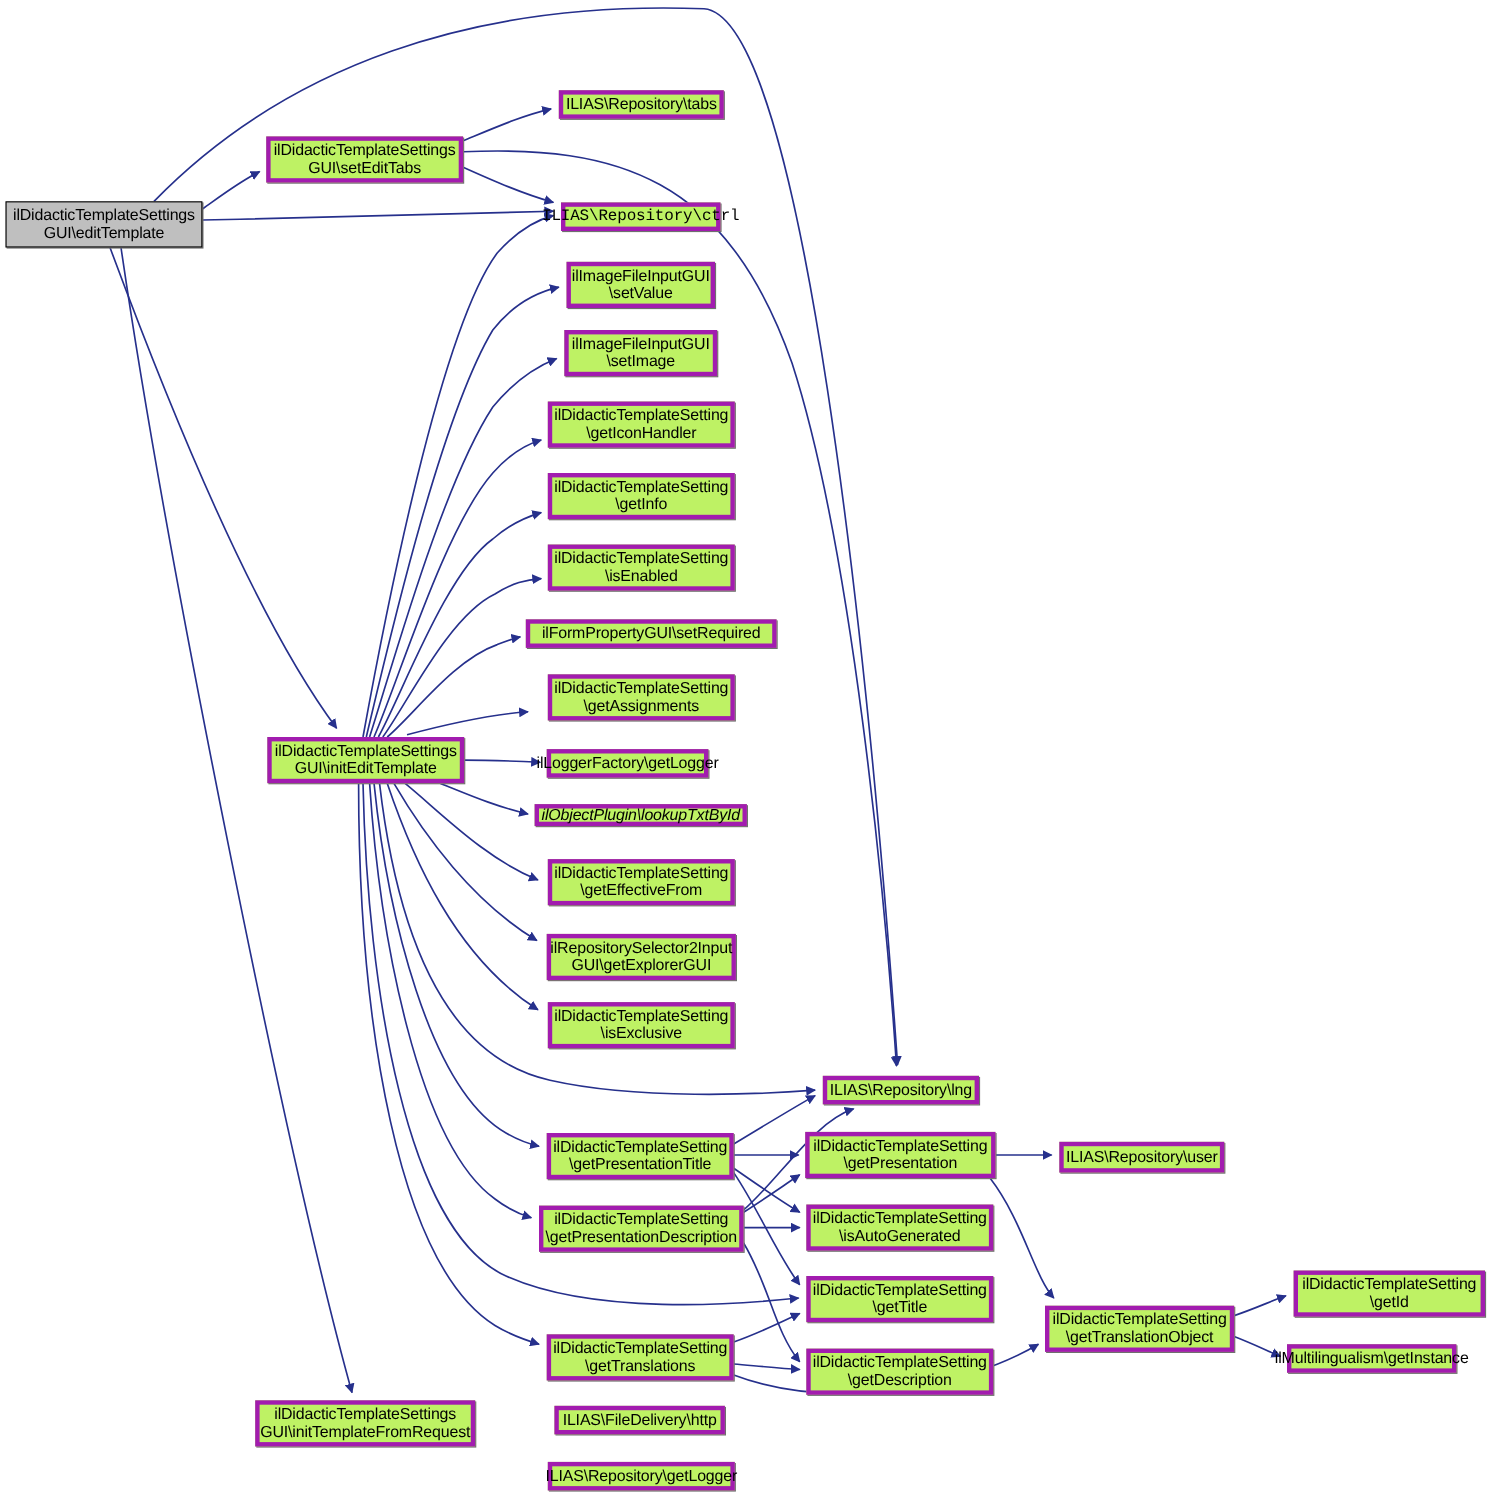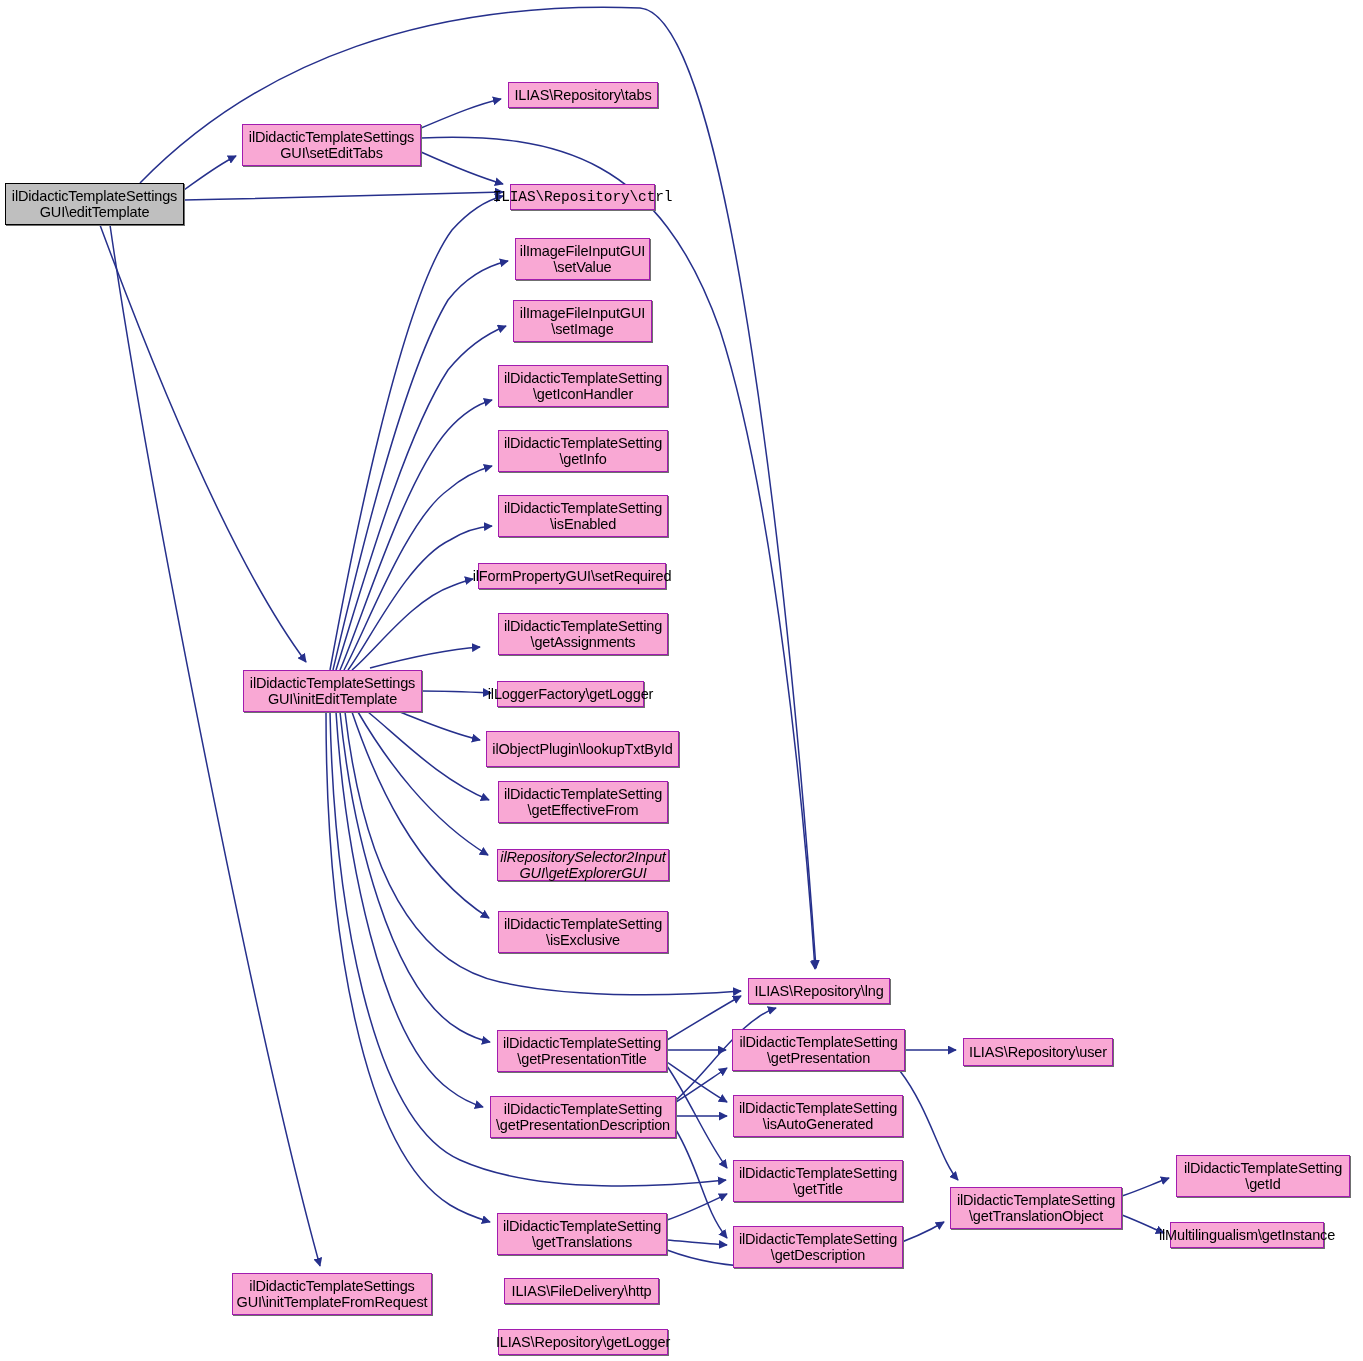--- a/index.html
+++ b/index.html
@@ -14,22 +14,22 @@
   }
   #edges{
     position:absolute;
     left:0; top:0;
     width:1363px; height:1361px;
     pointer-events:none;
   }
   .node{
     position:absolute;
     box-sizing:border-box;
-    border:1px solid #a21caf;
-    background:#f9a8d4;
+    border:4px solid #a21caf;
+    background:#bef264;
     color:#000000;
     display:flex;
     align-items:center;
     justify-content:center;
     text-align:center;
     line-height:1.12;
     font-size:14.5px;
     letter-spacing:-0.15px;
     white-space:pre-line;
     z-index:2;
@@ -110,28 +110,28 @@
       <div class="node shadowed" style="left: 515px; top: 238px; width: 135px; height: 42px;"><span>ilImageFileInputGUI
 \setValue</span></div>
       <div class="node shadowed" style="left: 513px; top: 300px; width: 139px; height: 42px;"><span>ilImageFileInputGUI
 \setImage</span></div>
       <div class="node shadowed" style="left: 498px; top: 365px; width: 170px; height: 42px;"><span>ilDidacticTemplateSetting
 \getIconHandler</span></div>
       <div class="node shadowed" style="left: 498px; top: 430px; width: 170px; height: 42px;"><span>ilDidacticTemplateSetting
 \getInfo</span></div>
       <div class="node shadowed" style="left: 498px; top: 495px; width: 170px; height: 42px;"><span>ilDidacticTemplateSetting
 \isEnabled</span></div>
-      <div class="node shadowed" style="left: 478px; top: 563px; width: 188px; height: 26px;"><span>ilFormPropertyGUI\setRequired</span></div>
+      <div class="node shadowed" style="left: 478px; top: 563px; width: 228px; height: 26px;"><span>ilFormPropertyGUI\setRequired</span></div>
       <div class="node shadowed" style="left: 498px; top: 613px; width: 170px; height: 42px;"><span>ilDidacticTemplateSetting
 \getAssignments</span></div>
       <div class="node shadowed" style="left: 497px; top: 681px; width: 147px; height: 26px;"><span>ilLoggerFactory\getLogger</span></div>
-      <div class="node shadowed" style="left: 486px; top: 731px; width: 193px; height: 36px;"><span>ilObjectPlugin\lookupTxtById</span></div>
+      <div class="node shadowed" style="left: 486px; top: 731px; width: 193px; height: 20px; font-style: italic;"><span>ilObjectPlugin\lookupTxtById</span></div>
       <div class="node shadowed" style="left: 498px; top: 781px; width: 170px; height: 42px;"><span>ilDidacticTemplateSetting
 \getEffectiveFrom</span></div>
-      <div class="node shadowed" style="left: 497px; top: 849px; width: 172px; height: 32px; font-style: italic;"><span>ilRepositorySelector2Input
+      <div class="node shadowed" style="left: 497px; top: 849px; width: 172px; height: 42px;"><span>ilRepositorySelector2Input
 GUI\getExplorerGUI</span></div>
       <div class="node shadowed" style="left: 498px; top: 911px; width: 170px; height: 42px;"><span>ilDidacticTemplateSetting
 \isExclusive</span></div>
       <div class="node shadowed" style="left: 243px; top: 670px; width: 179px; height: 42px;"><span>ilDidacticTemplateSettings
 GUI\initEditTemplate</span></div>
       <div class="node shadowed" style="left: 748px; top: 978px; width: 142px; height: 26px;"><span>ILIAS\Repository\lng</span></div>
       <div class="node shadowed" style="left: 497px; top: 1030px; width: 170px; height: 42px;"><span>ilDidacticTemplateSetting
 \getPresentationTitle</span></div>
       <div class="node shadowed" style="left: 732px; top: 1029px; width: 173px; height: 42px;"><span>ilDidacticTemplateSetting
 \getPresentation</span></div>

